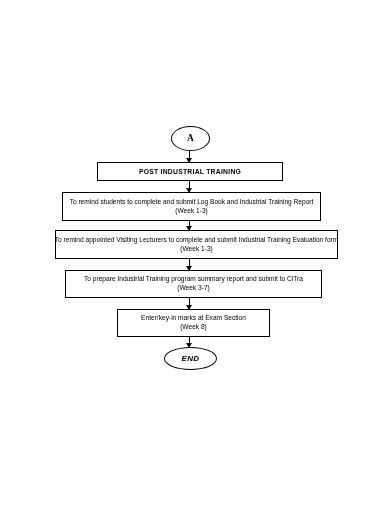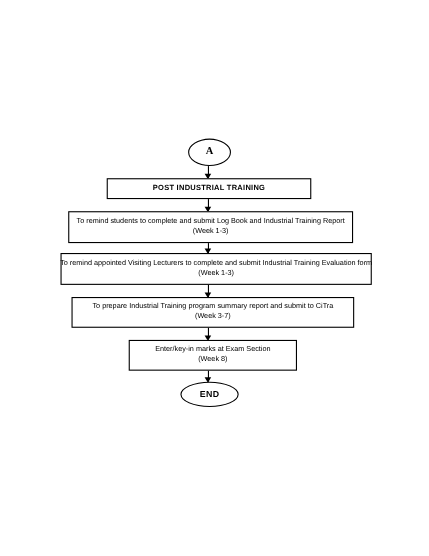--- a/index.html
+++ b/index.html
@@ -56,20 +56,21 @@
   #terminator-end {
     left: 164px;
     top: 347px;
     width: 53px;
     height: 23px;
   }
   #terminator-end .node-text {
     font-weight: bold;
     font-size: 8px;
     letter-spacing: 0.3px;
+    font-style: italic;
   }
 
   
   .box-node {
     position: absolute;
     box-sizing: border-box;
     background: #ffffff;
     border: 1px solid #000000;
     display: flex;
     flex-direction: column;

